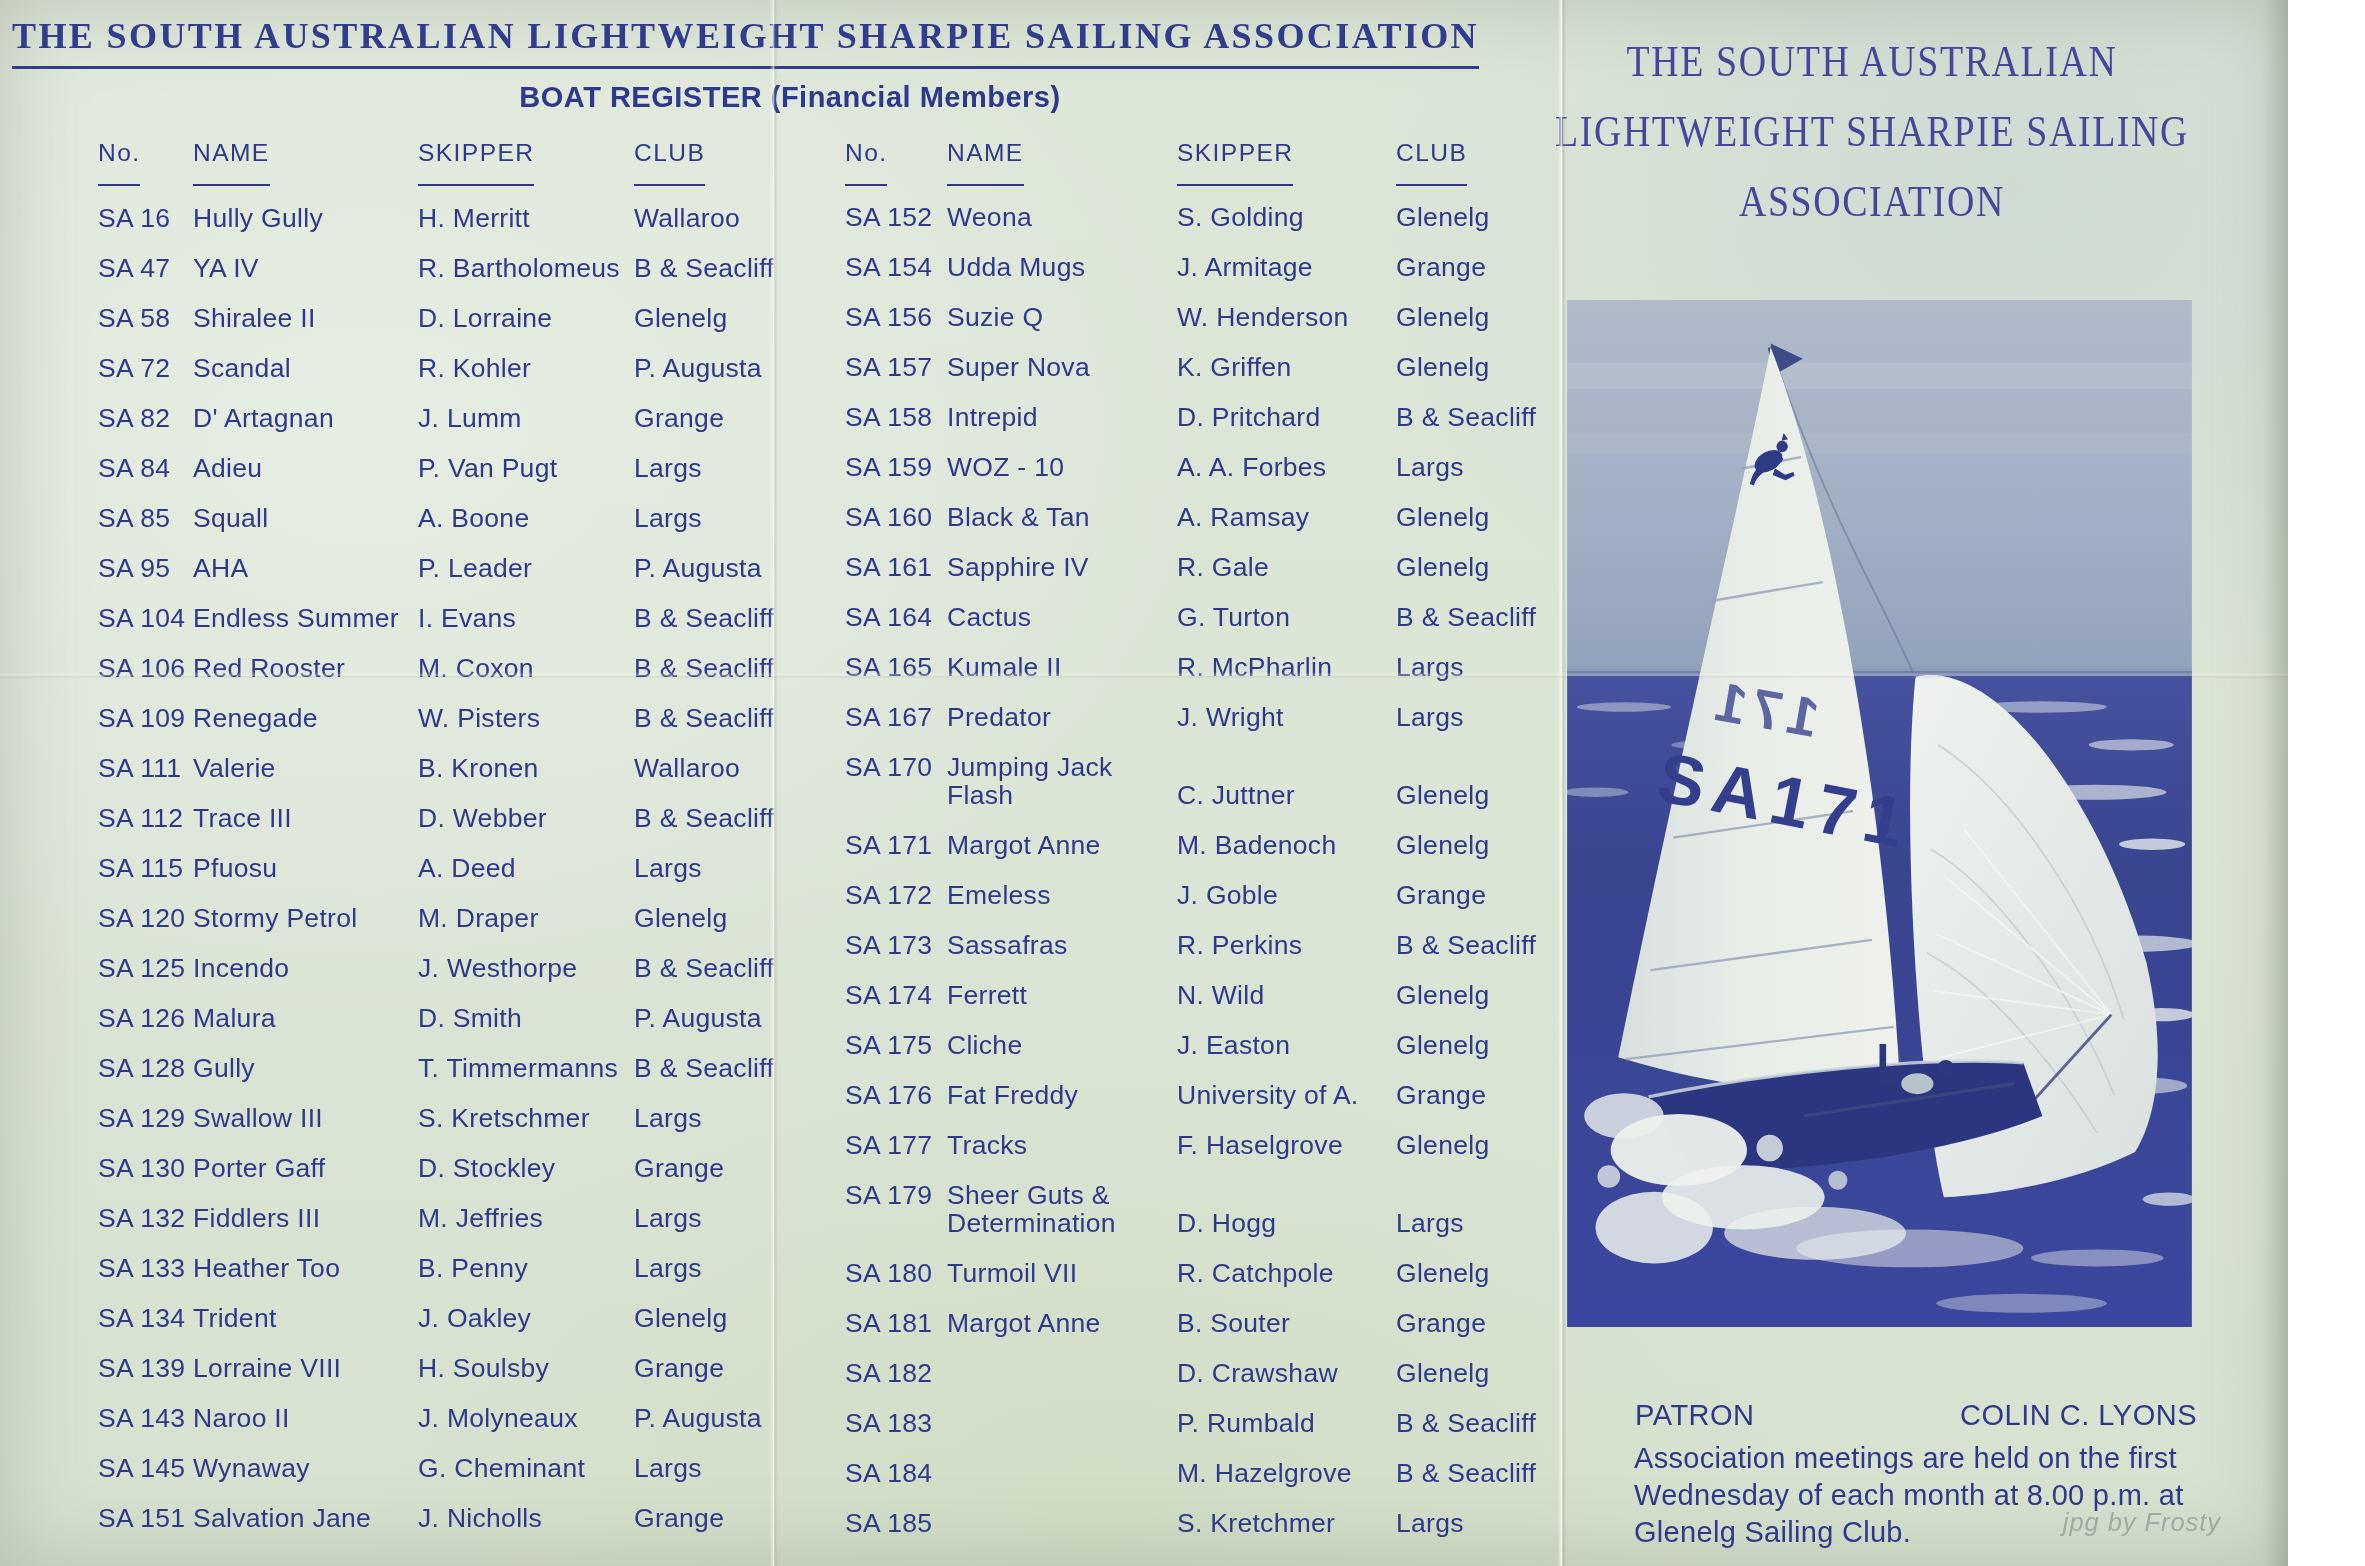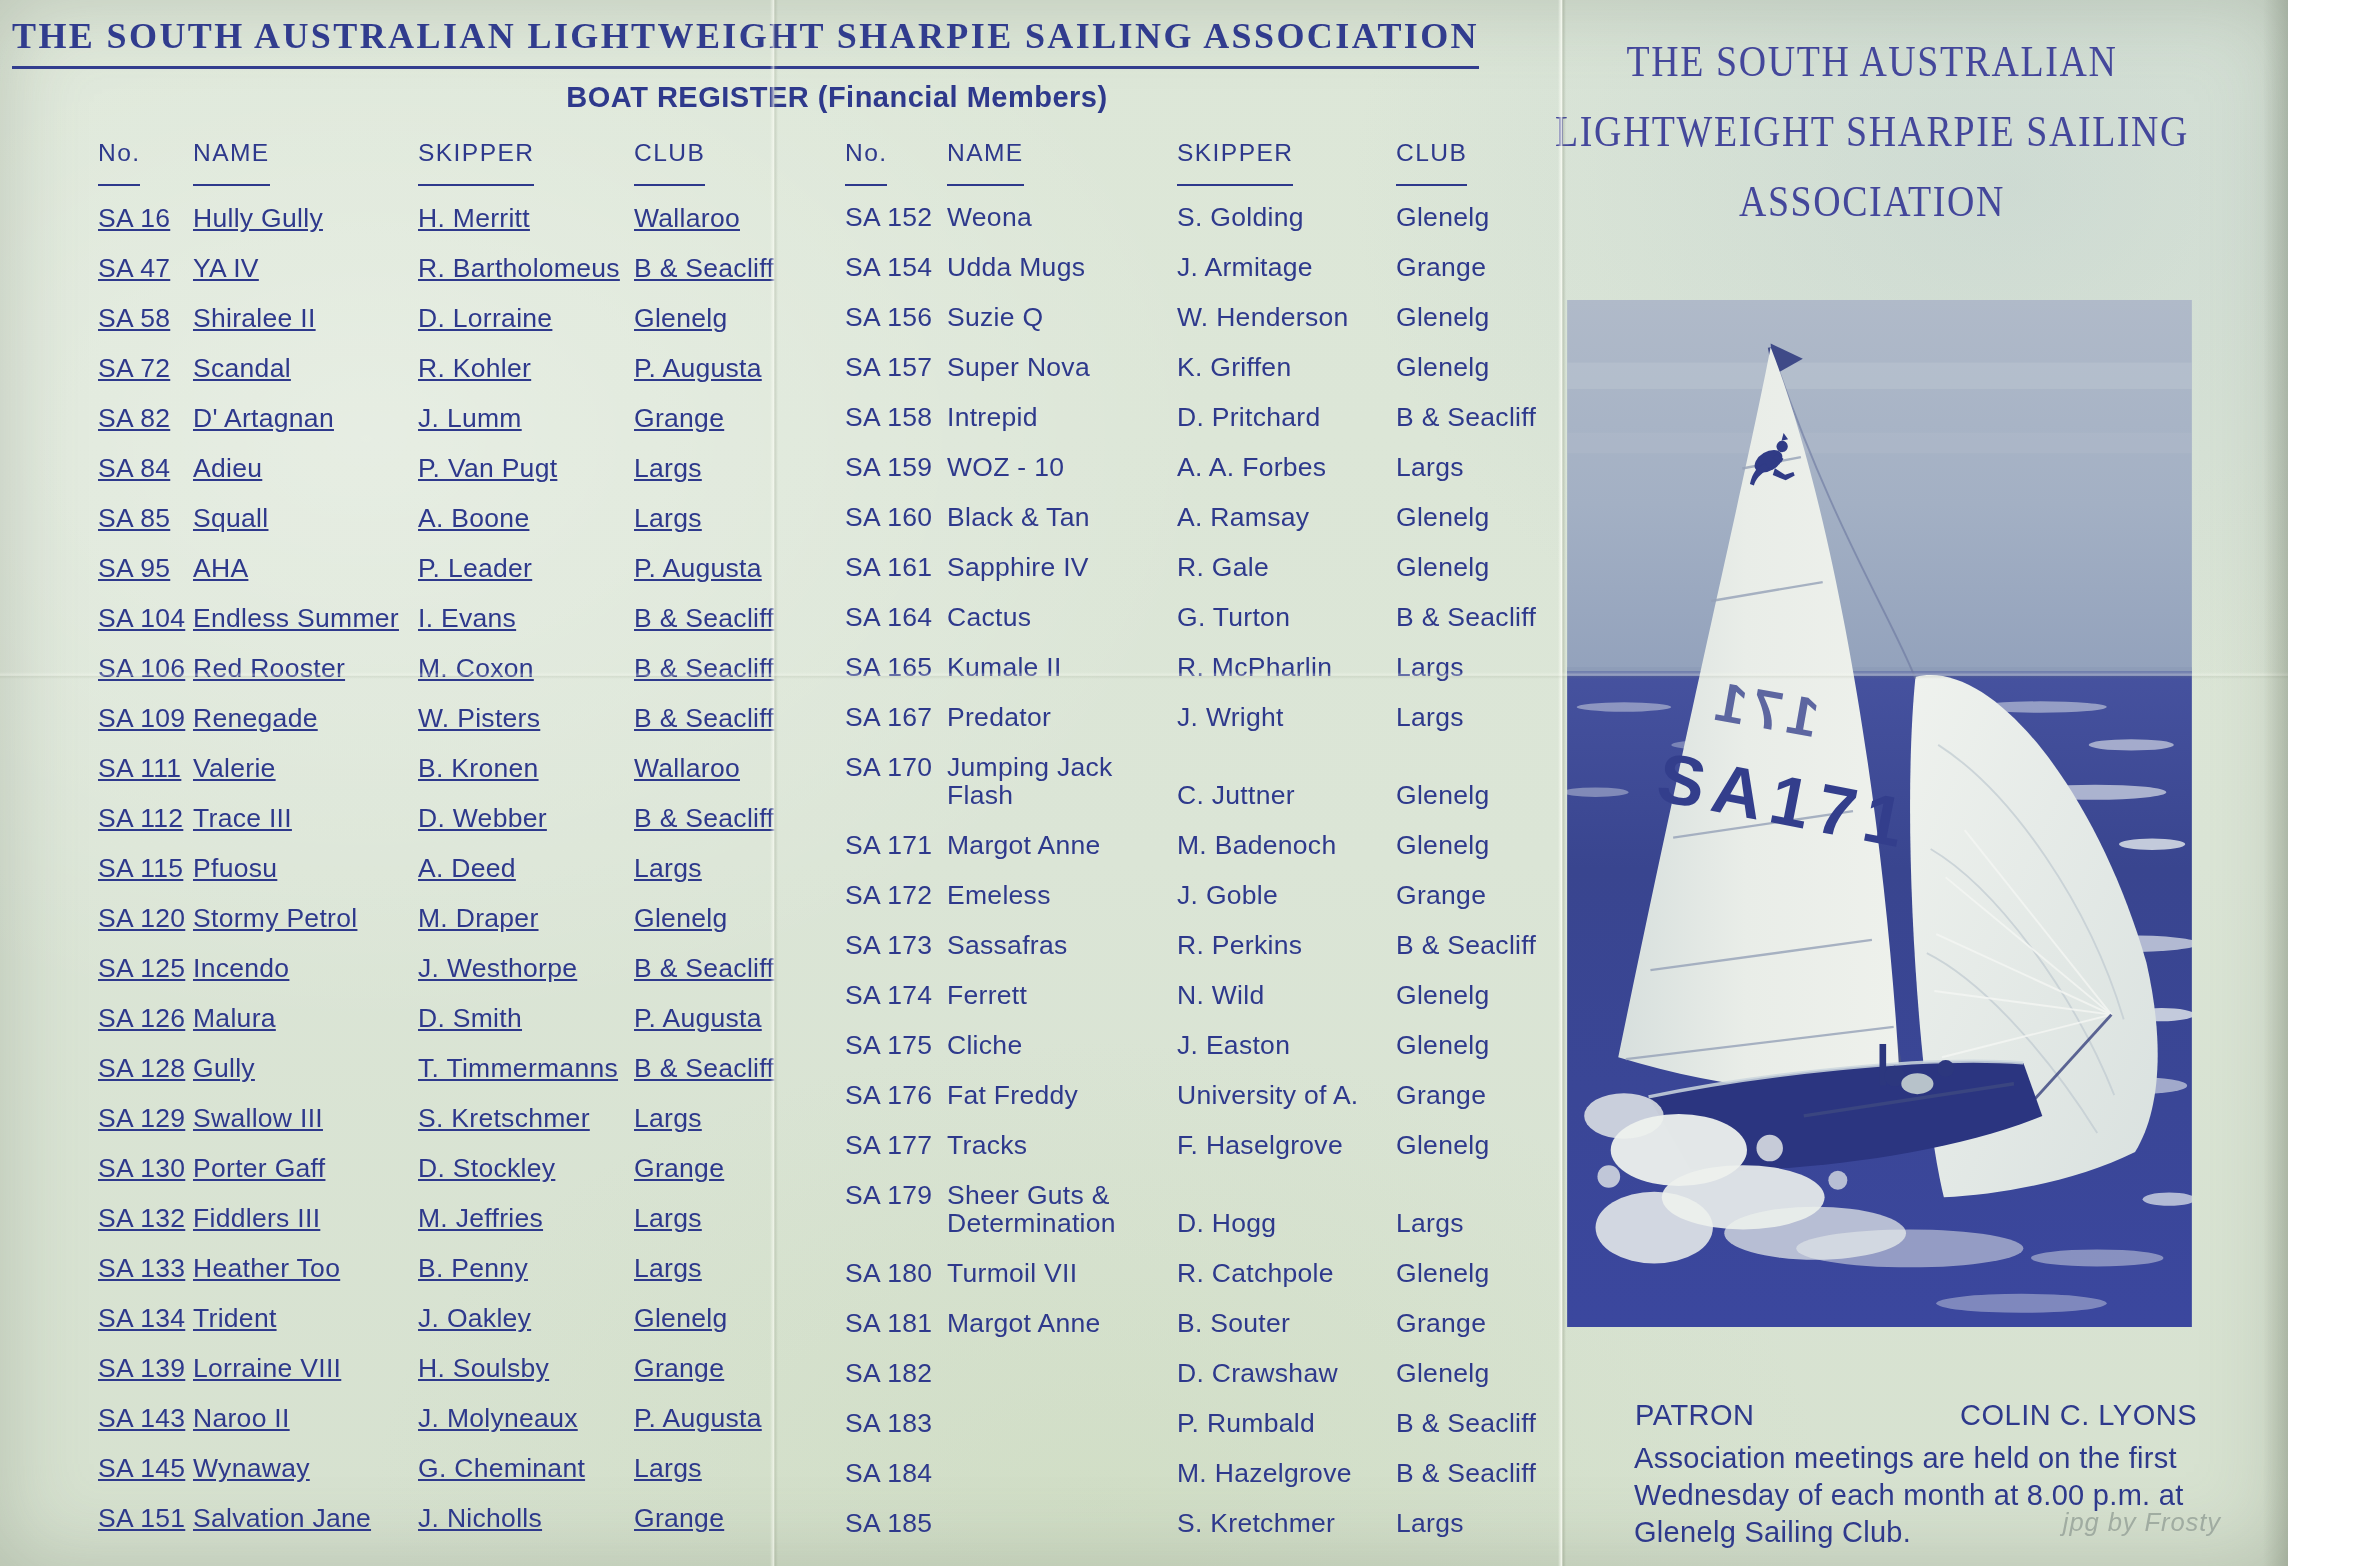--- a/index.html
+++ b/index.html
@@ -31,33 +31,33 @@
   
   .register{position:absolute;left:0;top:0;width:1563px;height:1566px;}
   .title-wrap{position:absolute;left:0;top:15px;width:1491px;text-align:center;}
   .title-wrap h1{
     display:inline-block;margin:0;
     font-family:"Liberation Serif","DejaVu Serif",serif;
     font-size:36px;font-weight:700;letter-spacing:2.4px;color:#313c8e;
     border-bottom:3.8px solid #323d8e;padding-bottom:8.5px;
   }
   .subtitle{position:absolute;left:0;top:81px;width:1580px;text-align:center;
-    font-size:29px;font-weight:700;letter-spacing:0.5px;color:#2e398c;padding-left:47px;}
+    font-size:29px;font-weight:700;letter-spacing:0.5px;color:#2e398c;}
 
   .thead{position:absolute;top:138px;display:grid;}
   .thead .hd{display:inline-block;font-size:24.6px;font-weight:500;letter-spacing:1.4px;
     border-bottom:2.8px solid #2e398c;padding-bottom:17px;}
   .t-left.thead{left:98px;grid-template-columns:95px 225px 216px 174px;}
   .t-mid.thead{left:845px;grid-template-columns:102px 230px 219px 167px;}
 
   .tbody{position:absolute;}
   .tbody.t-left{left:98px;top:204px;}
   .tbody.t-mid{left:845px;top:203px;}
   .row{display:grid;align-items:start;margin-bottom:22px;}
-  .t-left .row{grid-template-columns:95px 225px 216px 174px;text-decoration:underline;}
+  .t-left .row{grid-template-columns:95px 225px 216px 174px;}
   .t-mid .row{grid-template-columns:102px 230px 219px 167px;}
   .c{font-size:26.5px;line-height:28px;letter-spacing:0.3px;color:#2e398c;}
   .c.nm{white-space:pre-line;}
   .c.sk,.c.cl{align-self:end;}
 
   
   .cover{position:absolute;left:1484px;top:0;width:803px;height:1566px;}
   .cover-title{position:absolute;left:0;top:26.5px;width:776px;text-align:center;
     font-family:"Liberation Serif","DejaVu Serif",serif;color:#44479b;}
   .cover-title div{font-size:44px;line-height:70px;letter-spacing:1.9px;transform:scaleX(0.86);transform-origin:50% 50%;}

